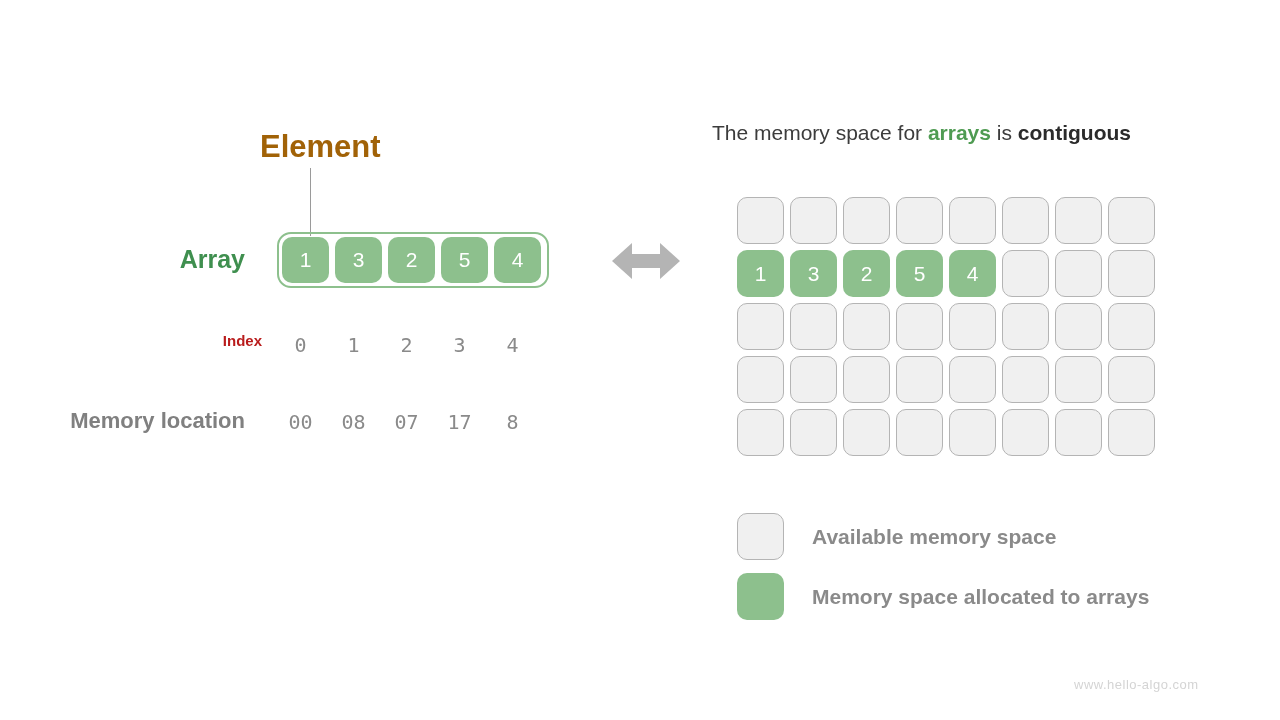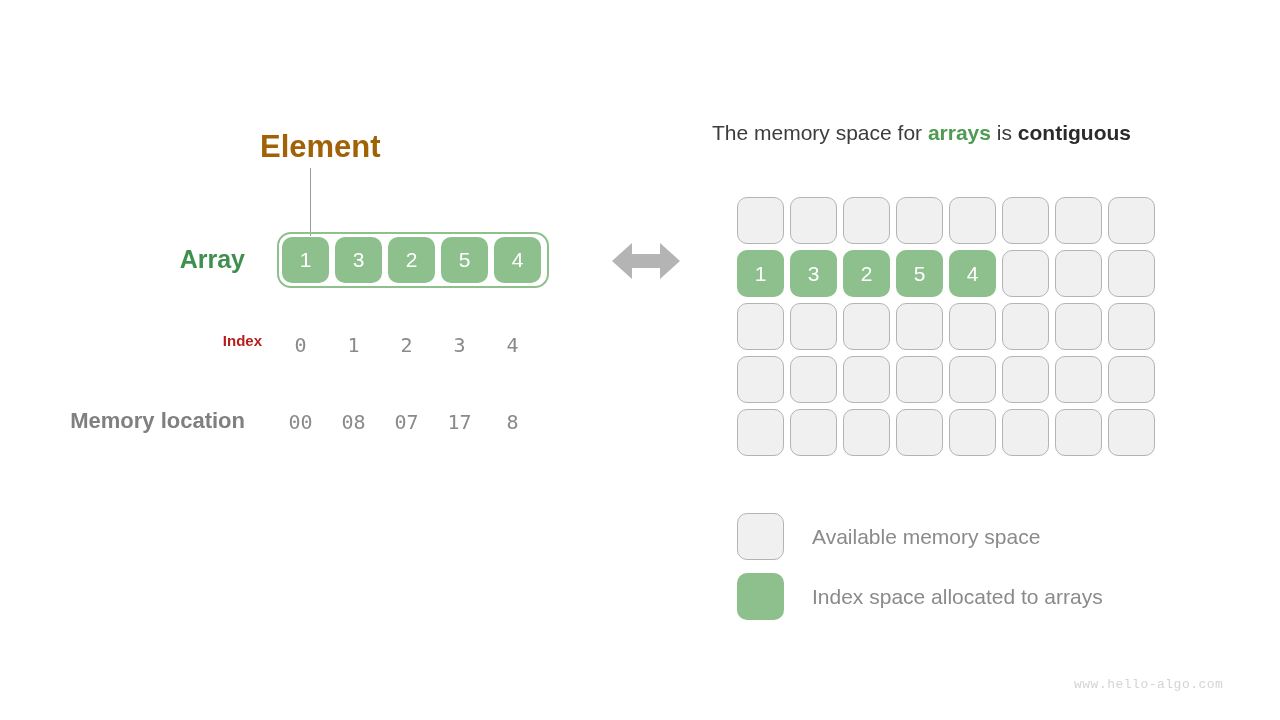--- a/index.html
+++ b/index.html
@@ -172,27 +172,28 @@
     box-sizing: border-box;
     flex: 0 0 auto;
   }
   .legend-swatch.free { background: #f0f0f0; border: 1.5px solid #b4b4b4; }
   .legend-swatch.used { background: #8dc08d; }
   .legend-text {
     margin-left: 28px;
     font-size: 21px;
     color: #8a8a8a;
     white-space: nowrap;
+    font-weight: bold;
   }
 
   .watermark {
     position: absolute;
     left: 1074px;
     top: 677px;
-    font-family: Liberation Mono, monospace;
+    font-family: Liberation Sans, sans-serif;
     font-size: 13px;
     color: #d4d4d4;
     letter-spacing: 0.5px;
   }
 </style>
 </head>
 <body>
 
 <div id="left-panel">
 
@@ -282,19 +283,19 @@
       <div class="mem-cell free"></div>
     </div>
 
   <div class="legend">
     <div class="legend-row">
       <div class="legend-swatch free"></div>
       <div class="legend-text">Available memory space</div>
     </div>
     <div class="legend-row">
       <div class="legend-swatch used"></div>
-      <div class="legend-text">Index space allocated to arrays</div>
+      <div class="legend-text">Memory space allocated to arrays</div>
     </div>
   </div>
 
 </div>
 
 <div class="watermark">www.hello-algo.com</div>
 
 </body></html>

